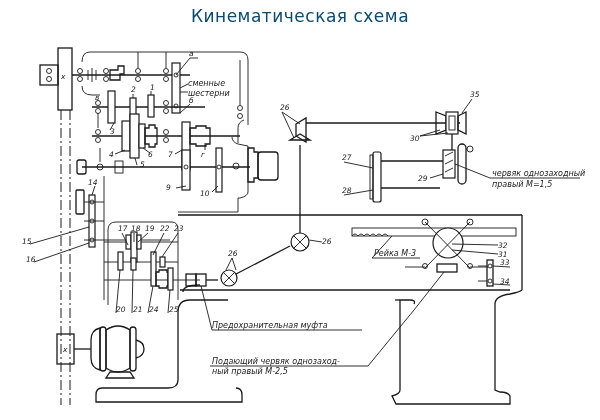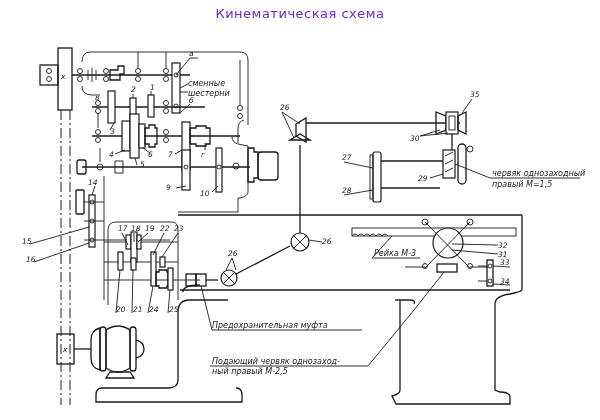--- a/index.html
+++ b/index.html
@@ -1,19 +1,19 @@
 <!DOCTYPE html>
 <html><head>
 <meta charset="utf-8">
 <style>
   html, body { margin: 0; padding: 0; background: #ffffff; }
   body { width: 600px; height: 420px; overflow: hidden; position: relative; }
   .title {
     position: absolute; left: 0; top: 6px; width: 600px; text-align: center;
-    font-family: "DejaVu Sans", sans-serif; font-size: 13px; color: #6d28d9;
+    font-family: "DejaVu Sans", sans-serif; font-size: 17px; color: #0c4a6e;
     letter-spacing: 0.5px;
   }
   svg { position: absolute; left: 0; top: 0; }
   .ln { stroke: #1a1a1a; stroke-width: 1.3; fill: none; }
   .thin { stroke: #1a1a1a; stroke-width: 0.9; fill: none; }
   .dash { stroke: #1a1a1a; stroke-width: 1; fill: none; stroke-dasharray: 10 3 2 3; }
   .gear { stroke: #1a1a1a; stroke-width: 1.2; fill: #ffffff; }
   .lbl { font-family: "DejaVu Sans", sans-serif; font-style: italic; font-size: 7.5px; fill: #1a1a1a; }
   .note { font-family: "DejaVu Sans", sans-serif; font-style: italic; font-size: 8px; fill: #1a1a1a; }
 </style>

